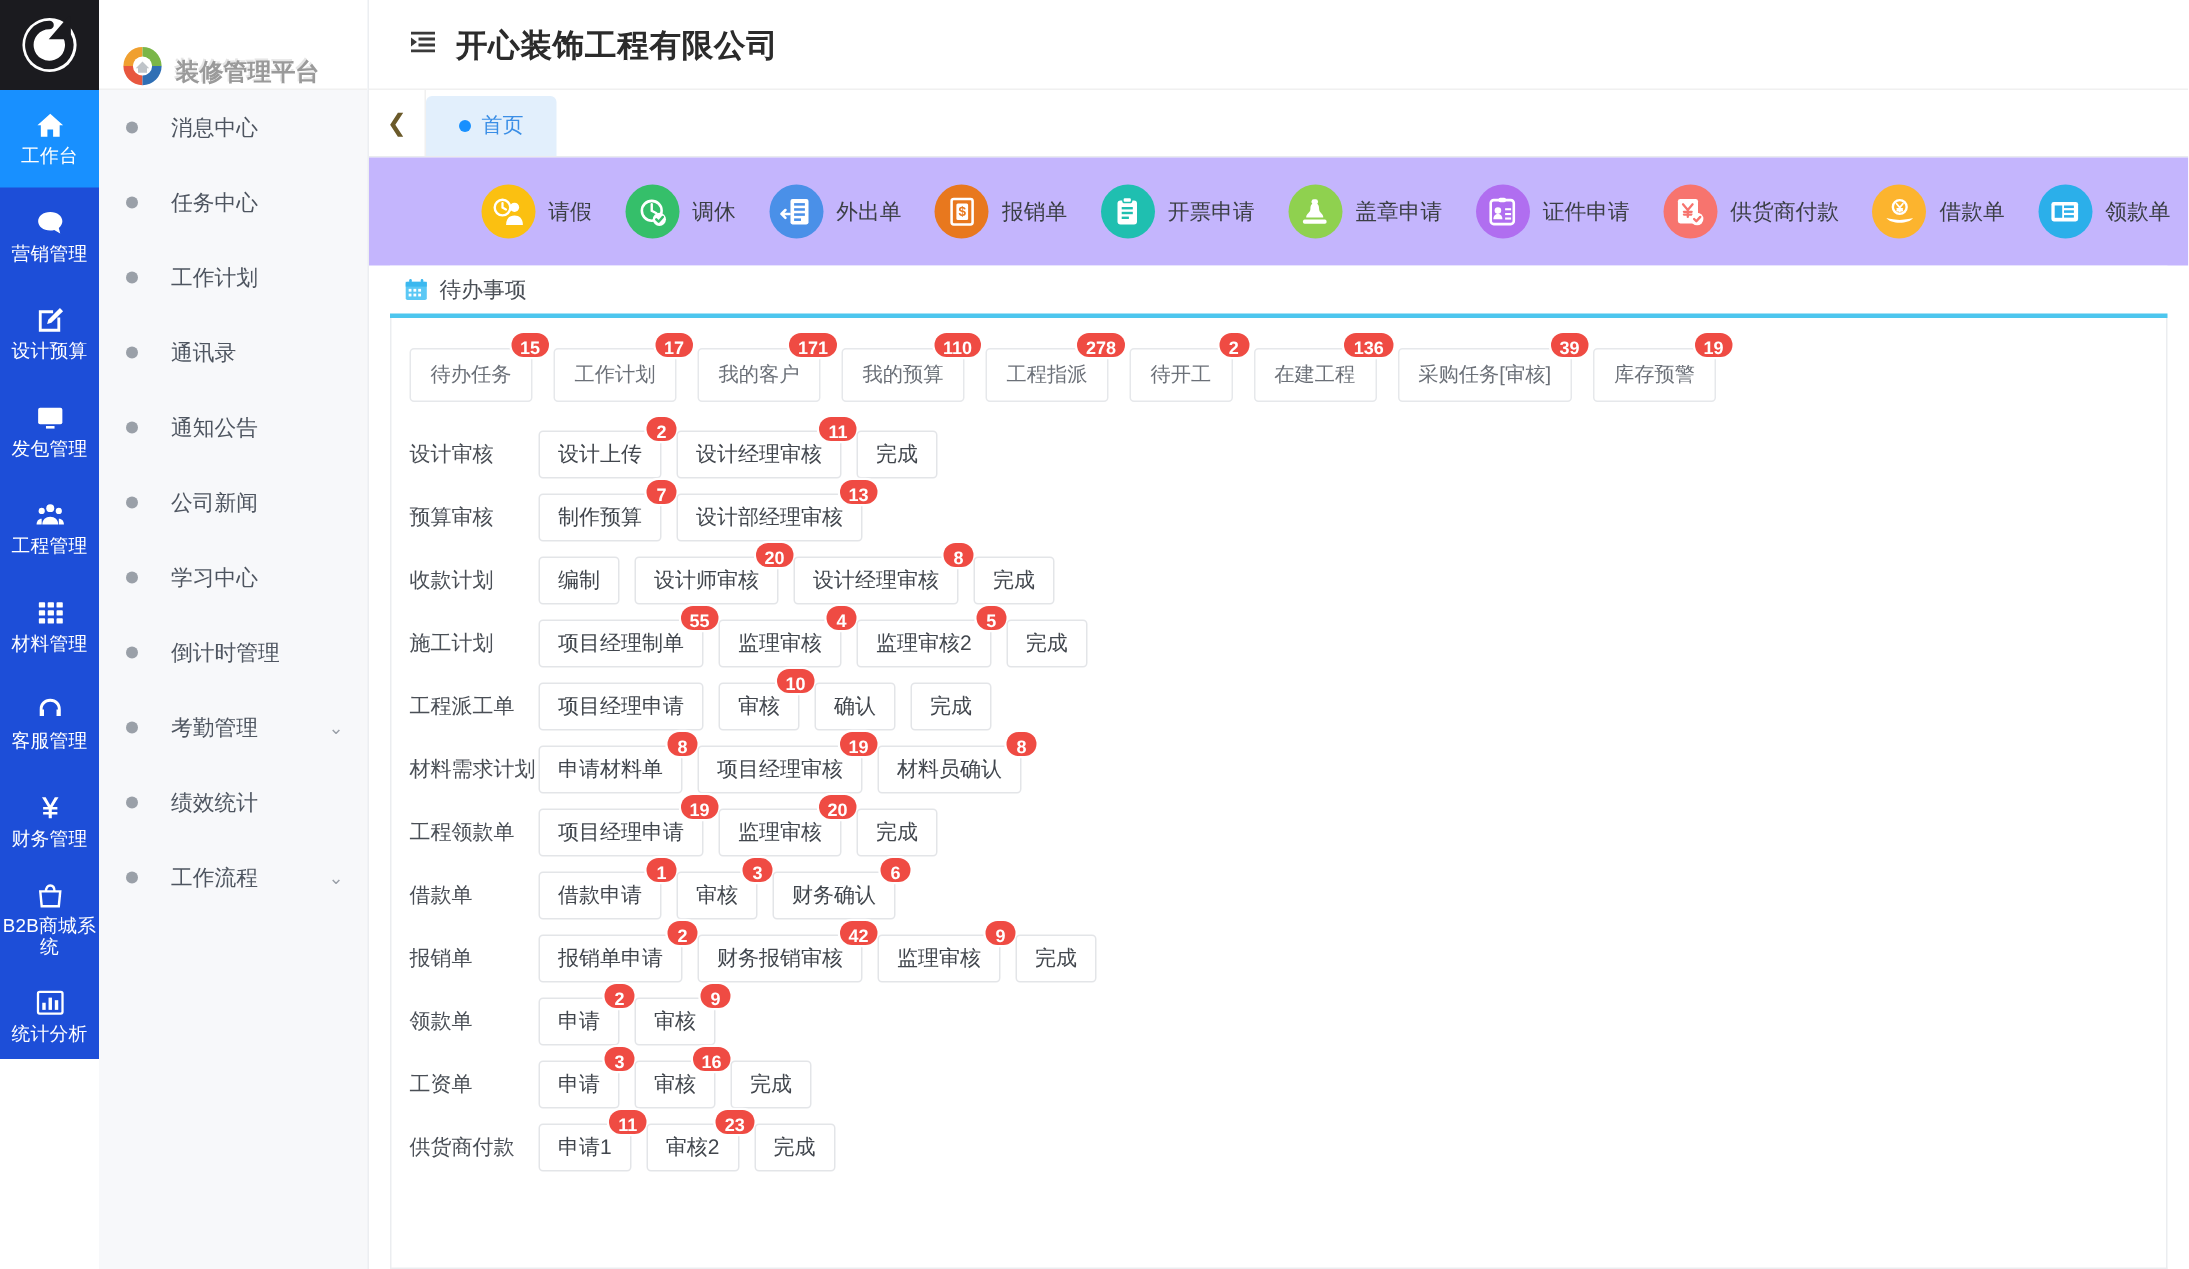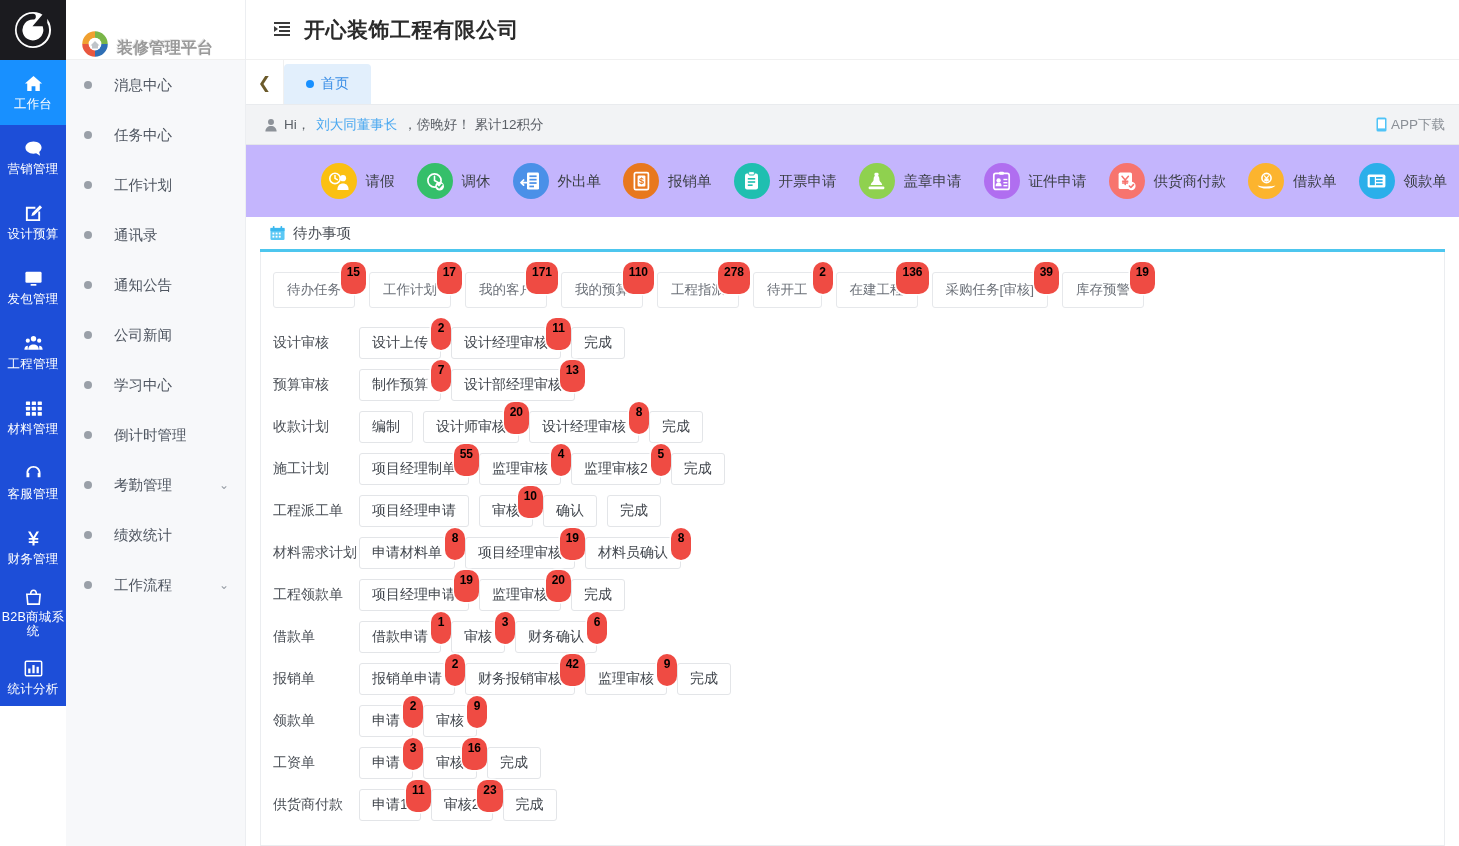--- a/index.html
+++ b/index.html
@@ -123,22 +123,22 @@
     display: flex; flex-wrap: nowrap; gap: 14px; padding: 6px 0 0 12px; align-items: flex-start;
     margin-bottom: 14px;
   }
   .chip {
     position: relative; border: 1px solid #e6e8eb; border-radius: 3px;
     background: #fff; padding: 8px 13px; font-size: 13.5px; color: #6b7078;
     white-space: nowrap; cursor: pointer;
   }
   .badge {
     position: absolute; top: -11px; right: -12px;
-    background: #ef4b43; color: #000000; border-radius: 10px;
-    min-width: 20px; height: 32px; padding: 0 6px;
+    background: #ef4b43; color: #ffffff; border-radius: 10px;
+    min-width: 20px; height: 16px; padding: 0 6px;
     font-size: 12px; font-weight: bold; line-height: 20px; text-align: center;
     box-shadow: 0 0 0 1.5px #fff;
   }
 
   .flowrow {
     display: flex; align-items: center; padding-left: 12px; height: 42px;
   }
   .flow-label {
     width: 86px; flex: 0 0 86px; font-size: 14px; color: #4a4f56; white-space: nowrap;
   }
@@ -363,37 +363,20 @@
     </div>
 
     <div class="tabbar">
       <div class="tab-prev">❮</div>
       <div class="tab">
         <span class="tdot"></span>
         <span>首页</span>
       </div>
     </div>
 
-    <div class="greeting">
-      <svg class="uico" viewBox="0 0 16 16">
-        <circle cx="8" cy="4.6" r="3.4" fill="#8d9299"></circle>
-        <path d="M1.6 15.5 C1.6 11.4 4.5 9.2 8 9.2 C11.5 9.2 14.4 11.4 14.4 15.5 Z" fill="#8d9299"></path>
-      </svg>
-      <span>Hi，</span>
-      <span class="name">刘大同董事长</span>
-      <span>，傍晚好！ 累计12积分</span>
-      <span class="spacer"></span>
-      <span class="app-dl">
-        <svg viewBox="0 0 11 15">
-          <rect x="0.5" y="0.5" width="10" height="14" rx="1.6" fill="#4fc3f7"></rect>
-          <rect x="2" y="2.4" width="7" height="9" fill="#ffffff"></rect>
-        </svg>
-        <span>APP下载</span>
-      </span>
-    </div>
 
     <div class="quick" id="quick-row">
         <div class="q">
           <span class="circ" style="background:#fbc011">
             <svg viewBox="0 0 21 21">
               <circle cx="7" cy="7.4" r="5.2" fill="none" stroke="#ffffff" stroke-width="1.6"></circle>
               <path d="M7 4.4 L7 7.4 L9.3 8.6" stroke="#ffffff" stroke-width="1.5" fill="none" stroke-linecap="round"></path>
               <circle cx="15" cy="7.2" r="3.1" fill="#ffffff"></circle>
               <path d="M9.4 19 C9.4 14.6 11.8 12.6 15 12.6 C18.2 12.6 20.6 14.6 20.6 19 Z" fill="#ffffff"></path>
             </svg>

